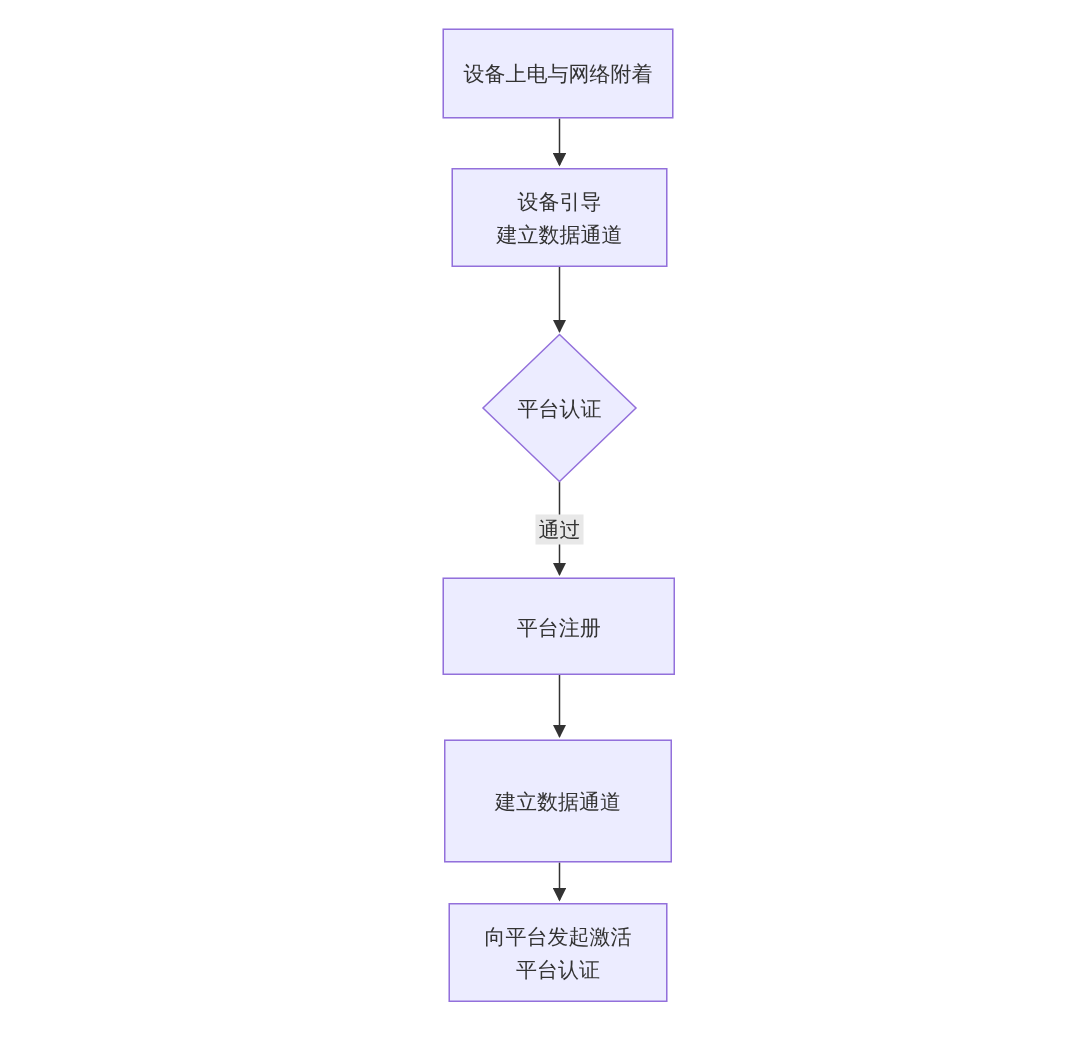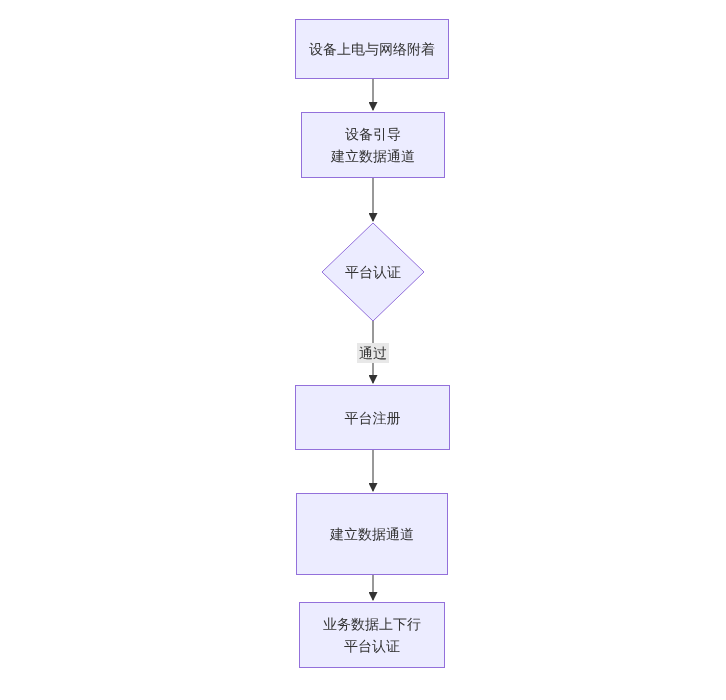--- a/index.html
+++ b/index.html
@@ -97,17 +97,17 @@
 
   <div class="node" style="left:295px; top:385px; width:155px; height:65px;">
     <div>平台注册</div>
   </div>
 
   <div class="node" style="left:296px; top:493px; width:152px; height:82px;">
     <div>建立数据通道</div>
   </div>
 
   <div class="node" style="left:299px; top:602px; width:146px; height:66px;">
-    <div>业务数据上下行</div>
+    <div>向平台发起激活</div>
     <div>平台认证</div>
   </div>
 
 </div>
 
 </body></html>

